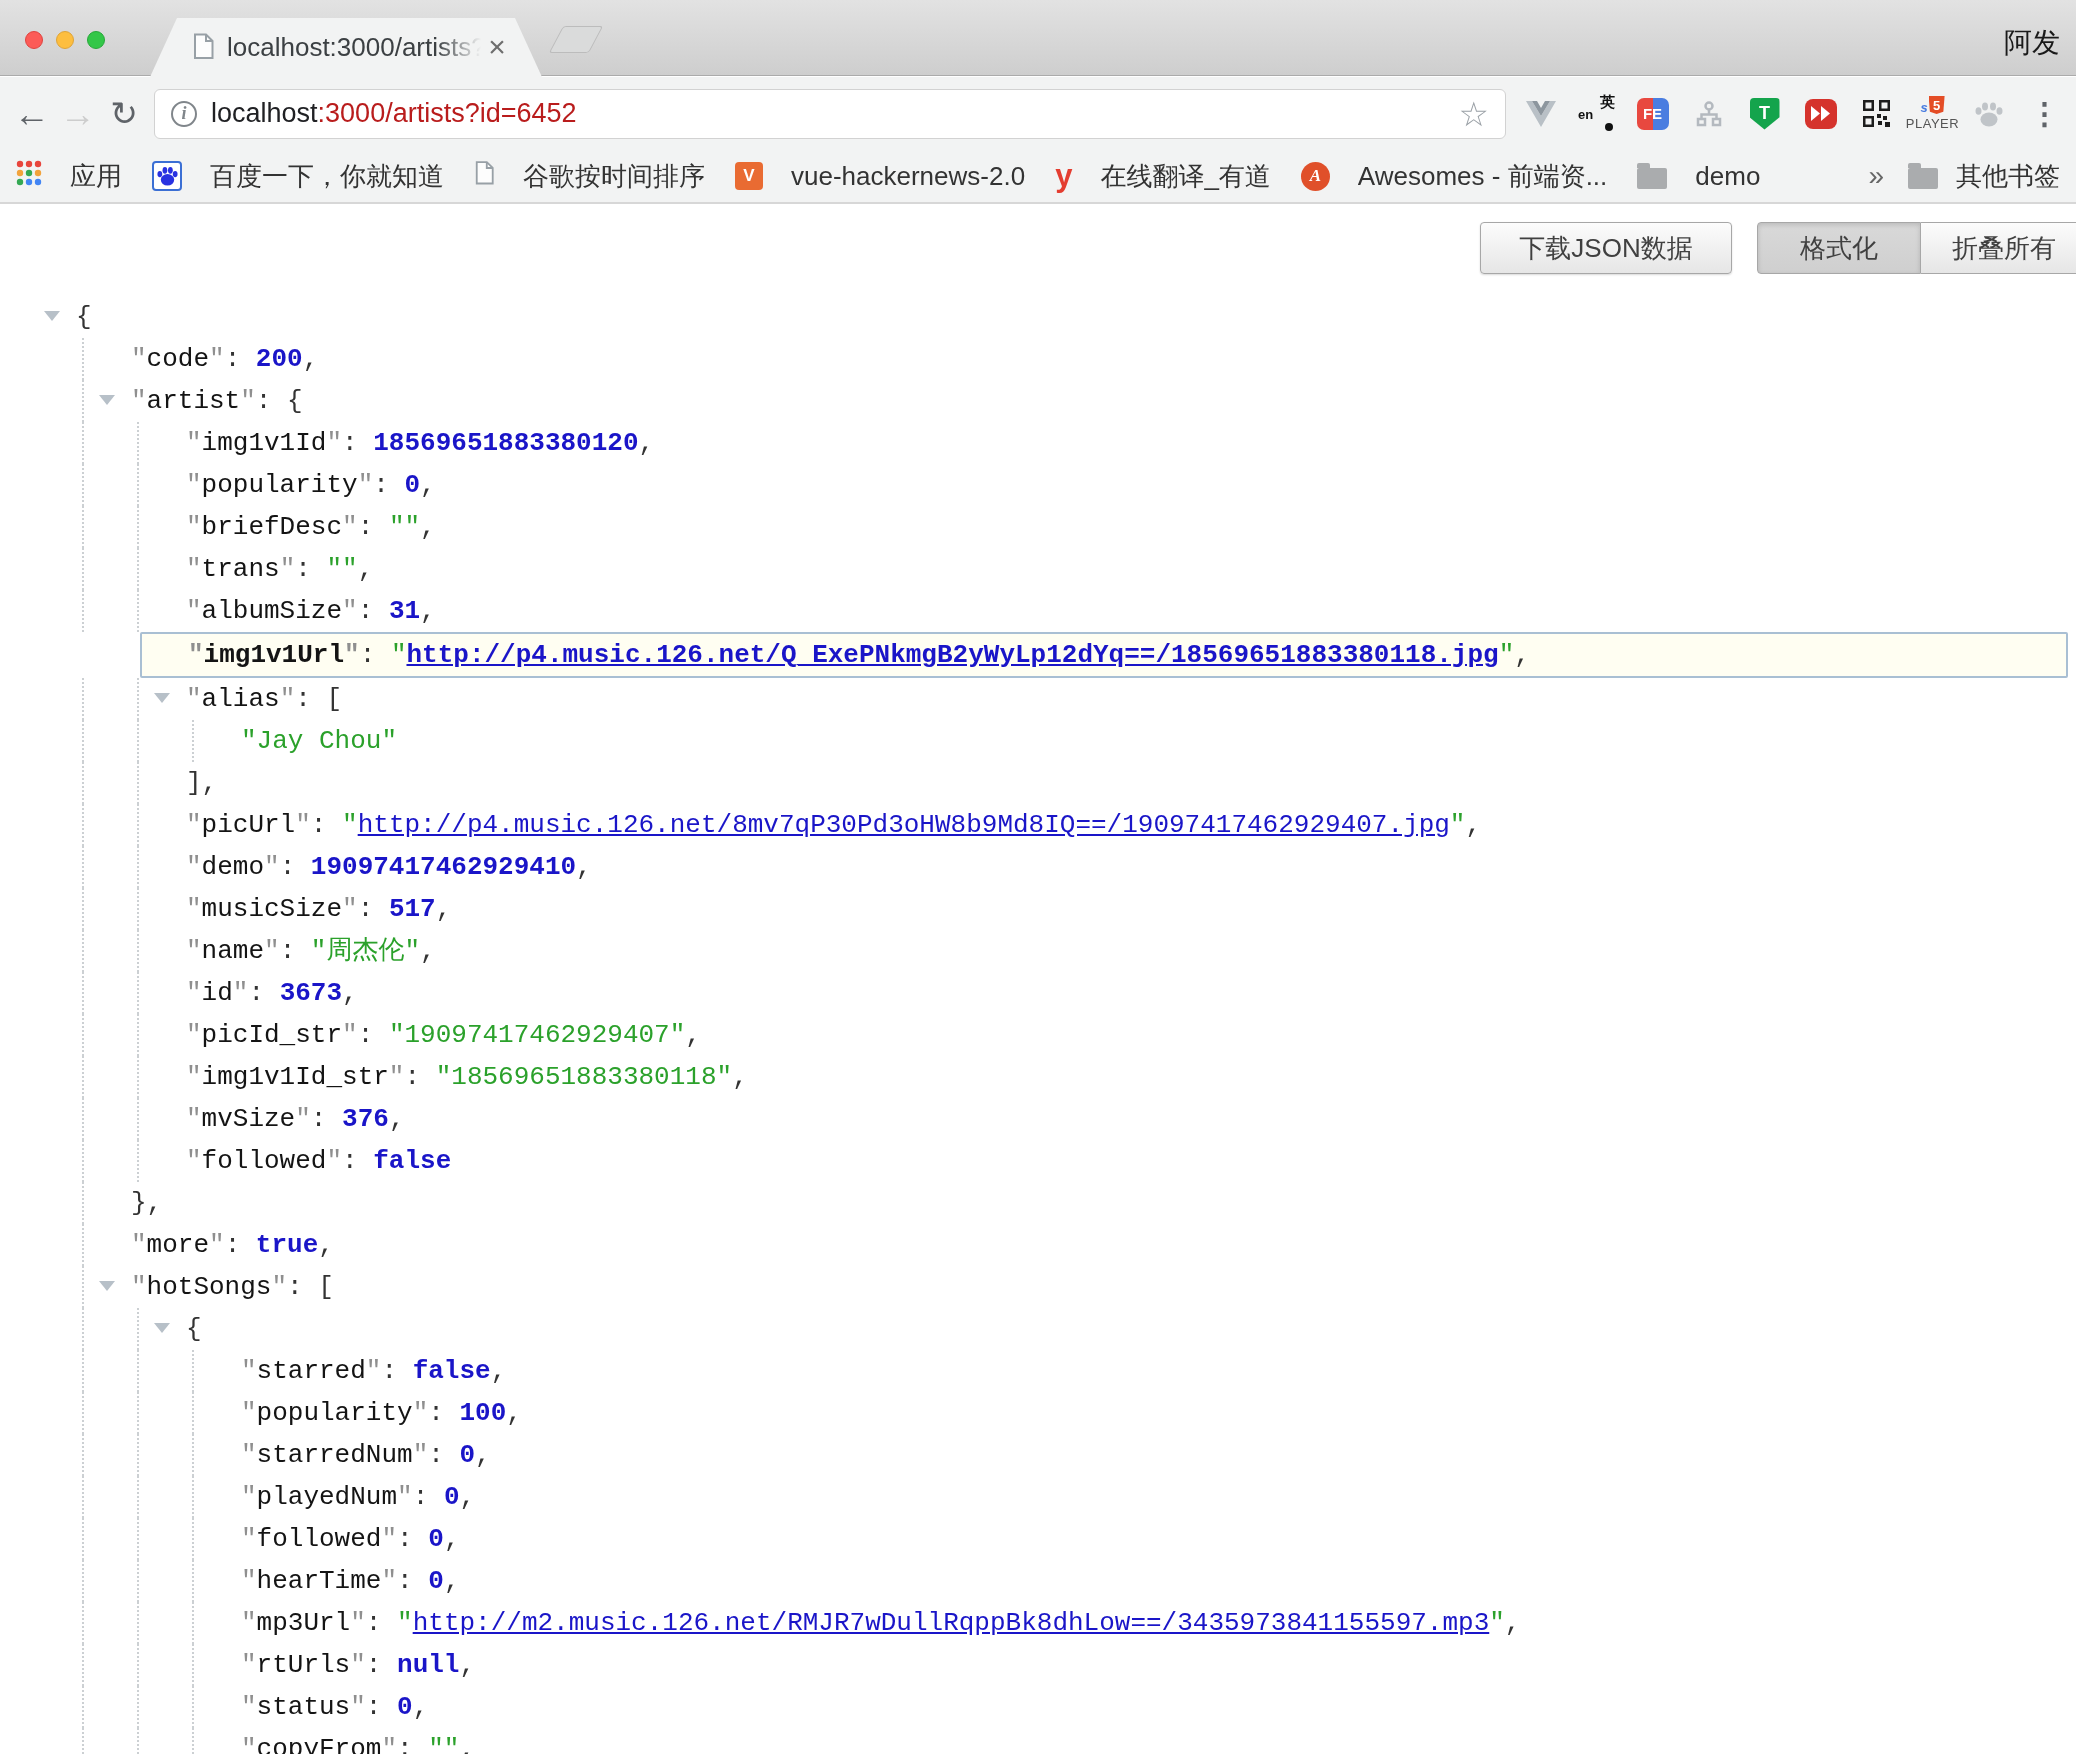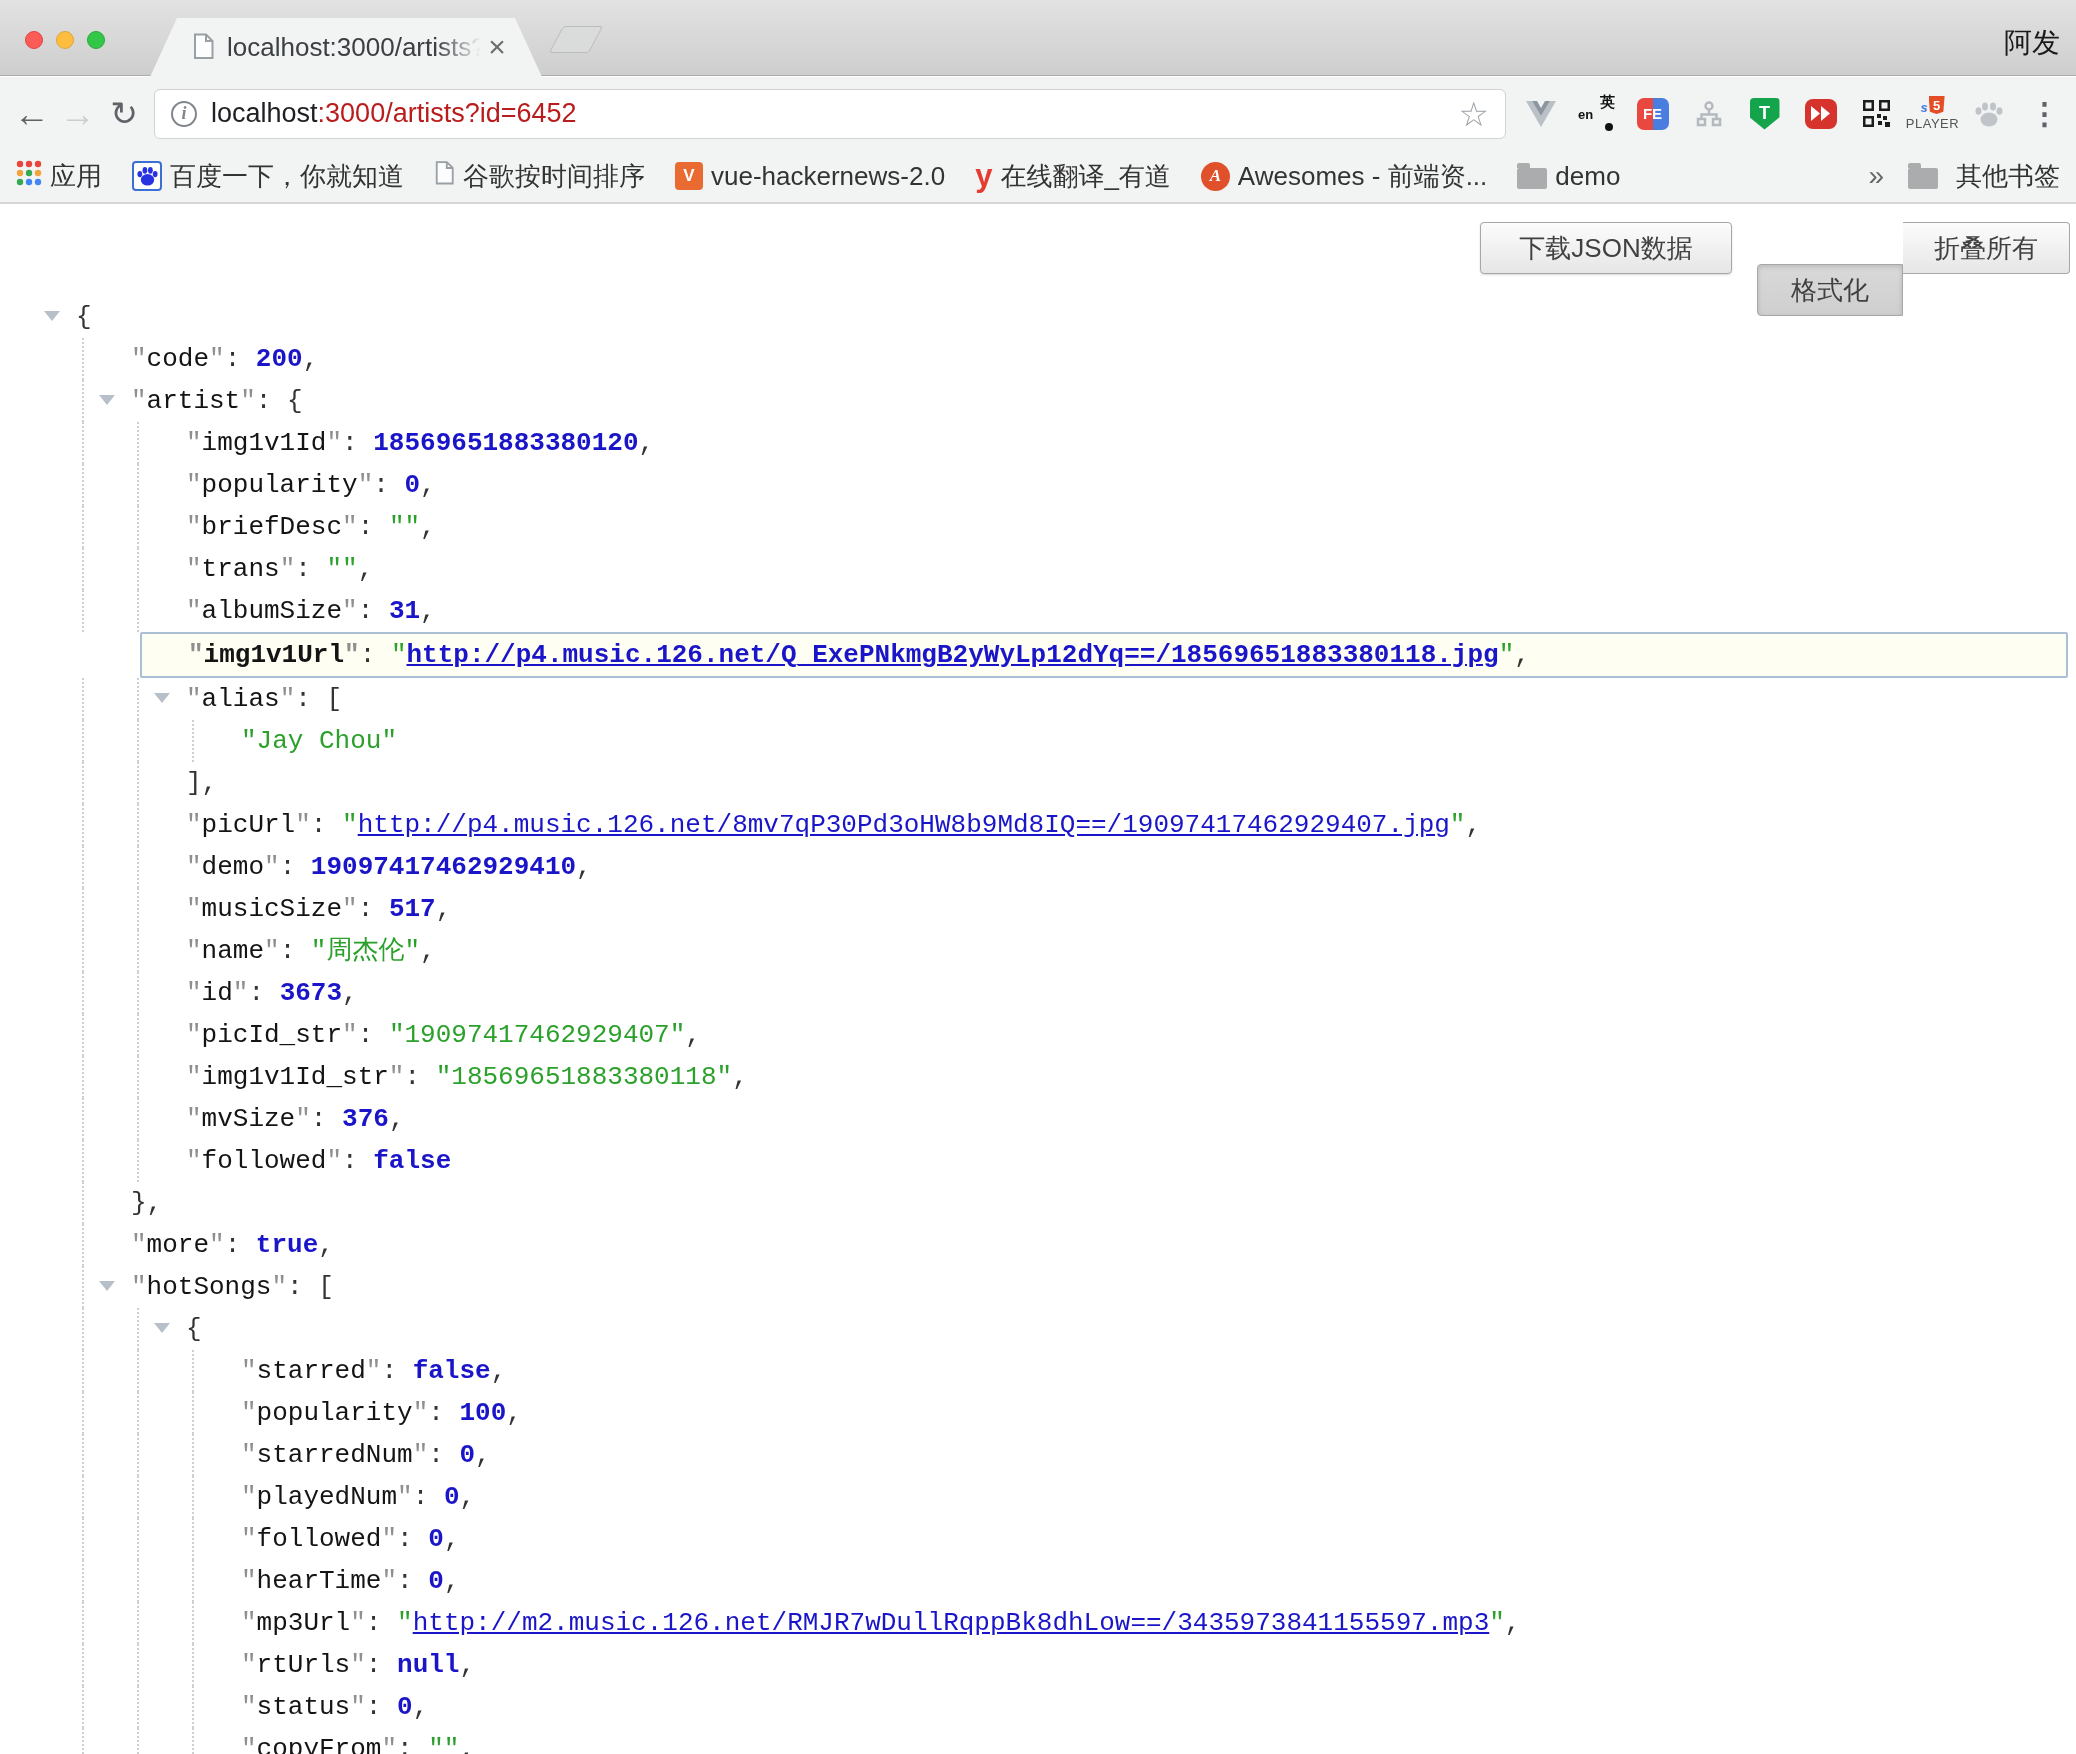--- a/index.html
+++ b/index.html
@@ -104,21 +104,21 @@
   }
   .h5-sub { font-size:13px; color:#555; letter-spacing:0.5px; margin-top:2px; }
   .menu-dots { font-size:30px; color:#5f6368; font-weight:bold; line-height:30px; }
 
   
   .bookmarksbar {
     position:absolute; top:150px; left:0; width:2076px; height:54px;
     background:#f2f3f3; border-bottom:2px solid #d7d7d7;
     display:flex; align-items:center; padding:0 16px; font-size:26px; color:#333;
   }
-  .bookmark { display:flex; align-items:center; gap:8px; margin-right:30px; white-space:nowrap; }
+  .bookmark { display:flex; align-items:center; gap:28px; margin-right:30px; white-space:nowrap; }
   .bm-label { max-width:330px; overflow:hidden; text-overflow:ellipsis; }
   .bm-right { margin-left:auto; display:flex; align-items:center; gap:18px; }
   .overflow-chevron { font-size:28px; color:#666; margin-right:6px; }
 
   .icon-baidu {
     width:30px; height:30px; background:#fff; border:2px solid #3b6fd4; border-radius:4px;
     display:flex; align-items:center; justify-content:center;
   }
   .icon-vuehn {
     width:28px; height:28px; background:#e96b32; border-radius:4px; color:#fff;
@@ -146,22 +146,22 @@
     display:flex; align-items:center; justify-content:center;
     font-family:"Liberation Sans",sans-serif;
   }
   .btn-download { left:1480px; top:16px; width:252px; box-shadow:0 1px 2px rgba(0,0,0,.15); }
   .btn-group { position:absolute; left:1757px; top:16px; height:52px; display:flex; }
   .btn-seg {
     height:52px; font-size:26px; color:#404040; border:1px solid #a7a7a7;
     display:flex; align-items:center; justify-content:center;
   }
   .btn-format {
-    width:146px; border-radius:4px 0 0 4px;
-    background:linear-gradient(#d9d9d9,#cfcfcf); box-shadow:inset 0 2px 5px rgba(0,0,0,.14);margin-top:42px;
+    width:164px; border-radius:4px 0 0 4px;
+    background:linear-gradient(#d9d9d9,#cfcfcf); box-shadow:inset 0 2px 5px rgba(0,0,0,.14);
   }
   .btn-collapse {
     width:167px; border-left:none; border-radius:0 4px 4px 0;
     background:linear-gradient(#fcfcfc,#e6e6e6);
   }
 
   
   .json-viewer {
     position:relative; padding-top:90px;
     font-family:"Liberation Mono", monospace; font-size:26px;

